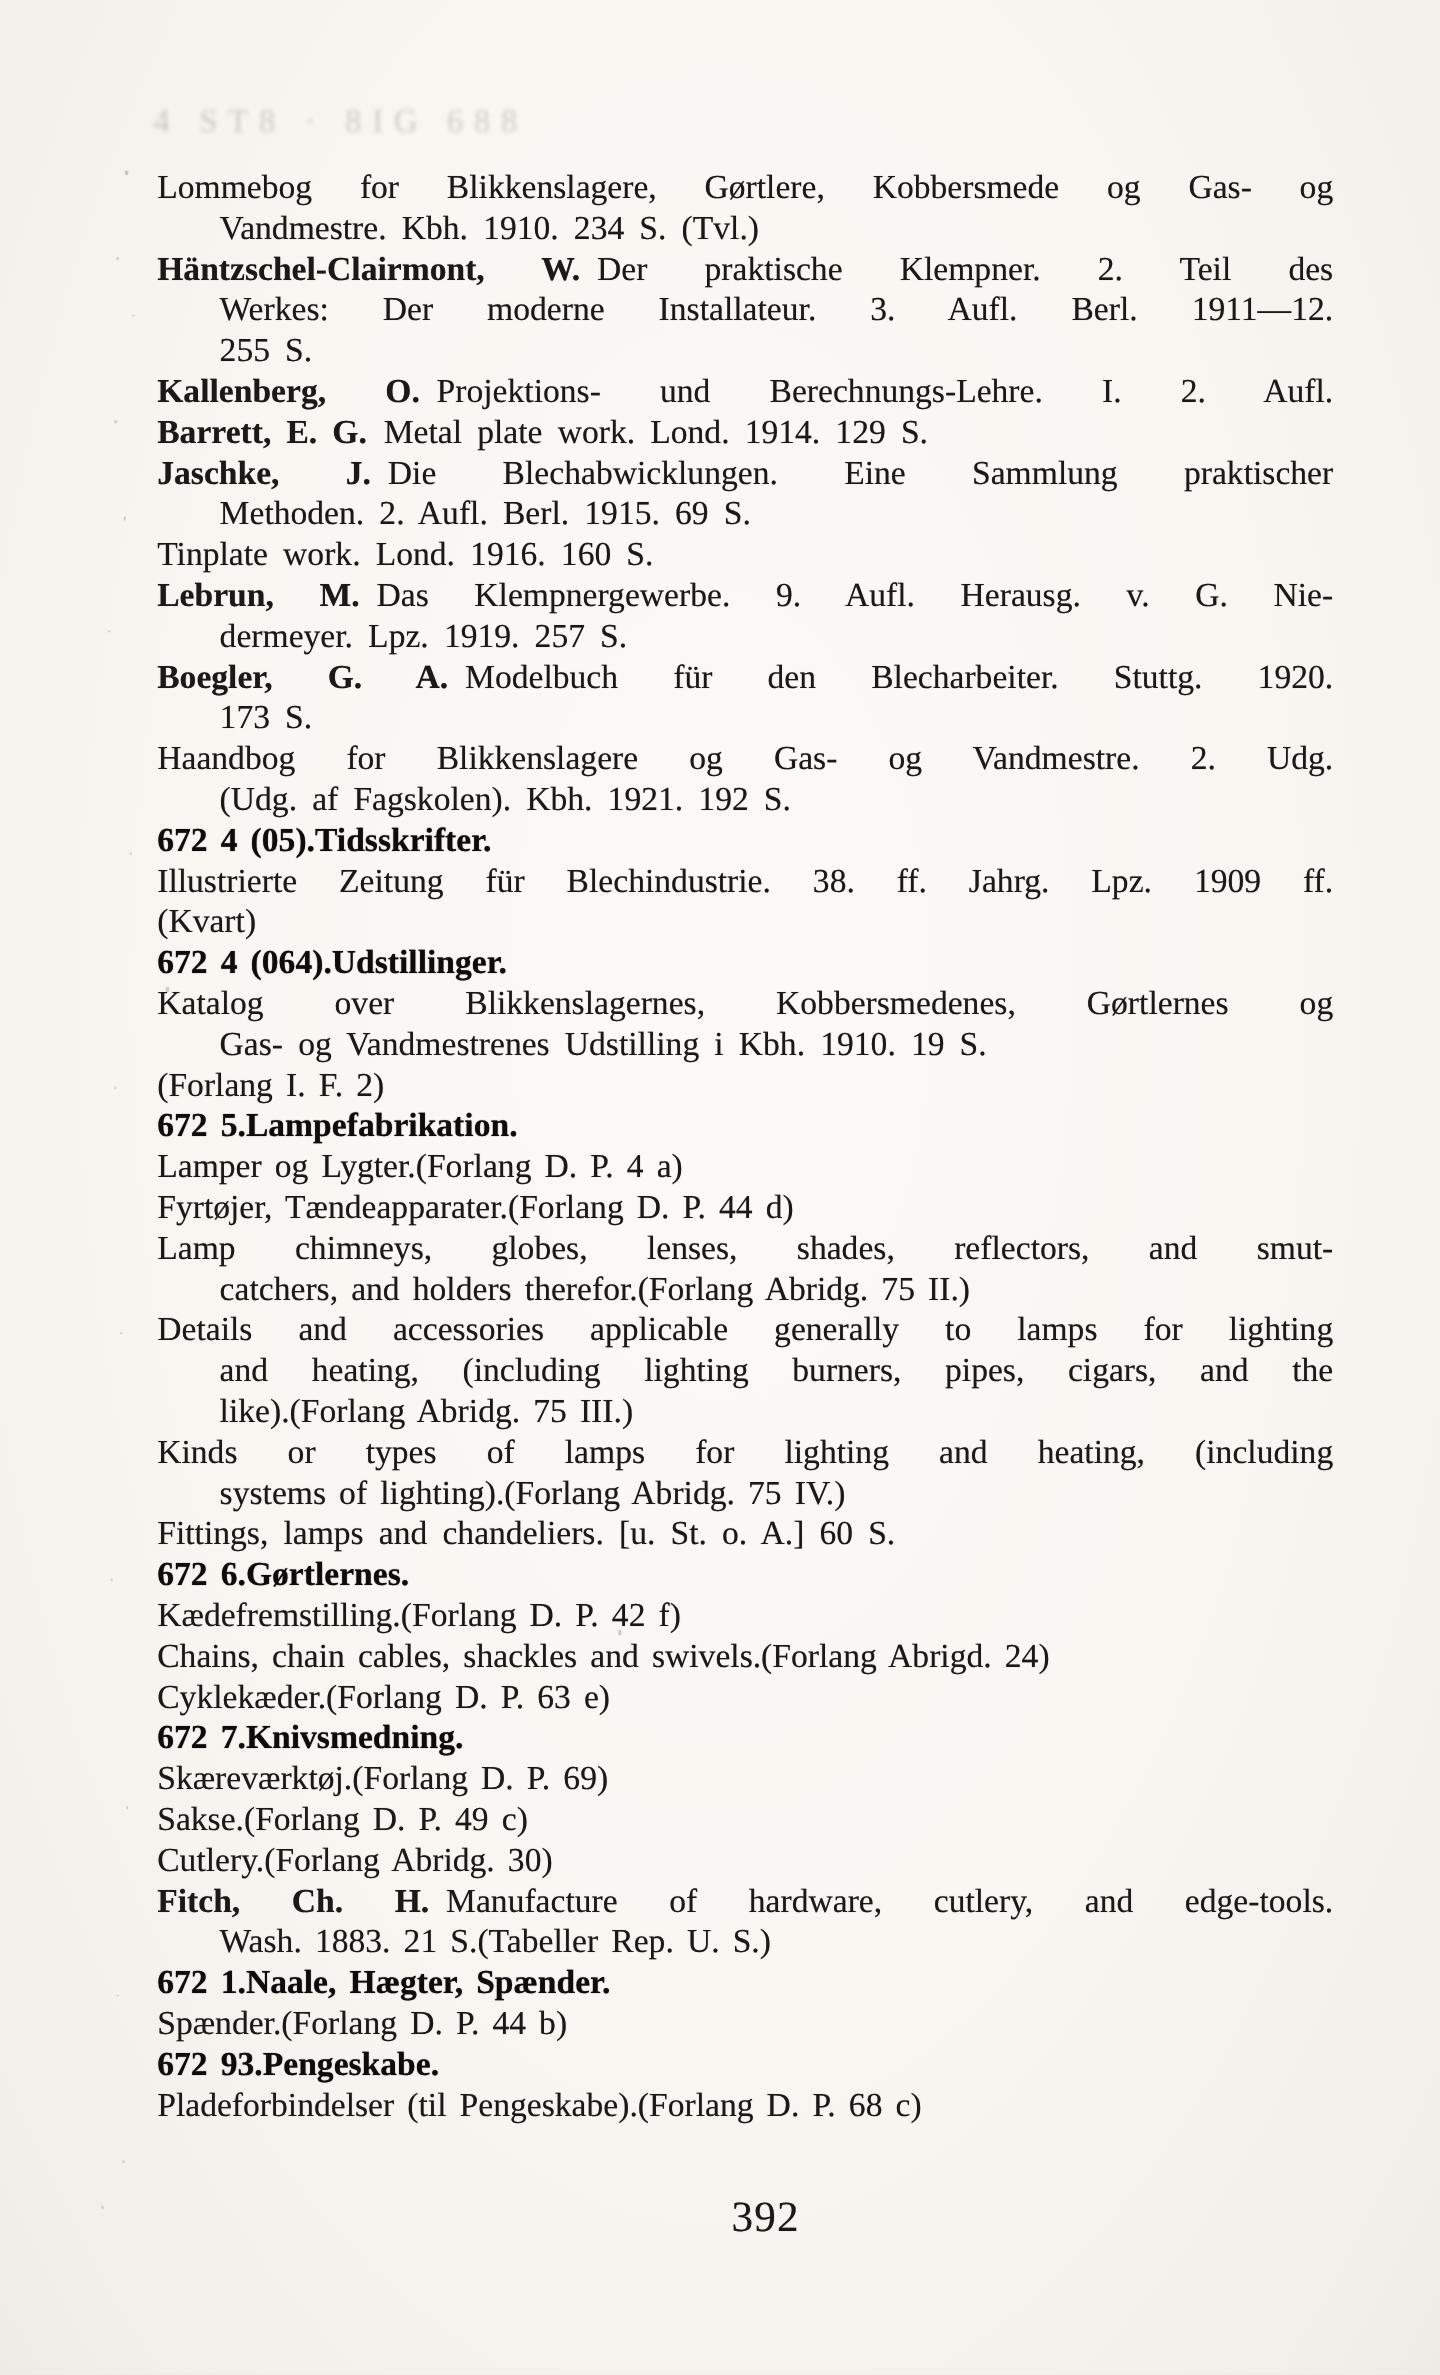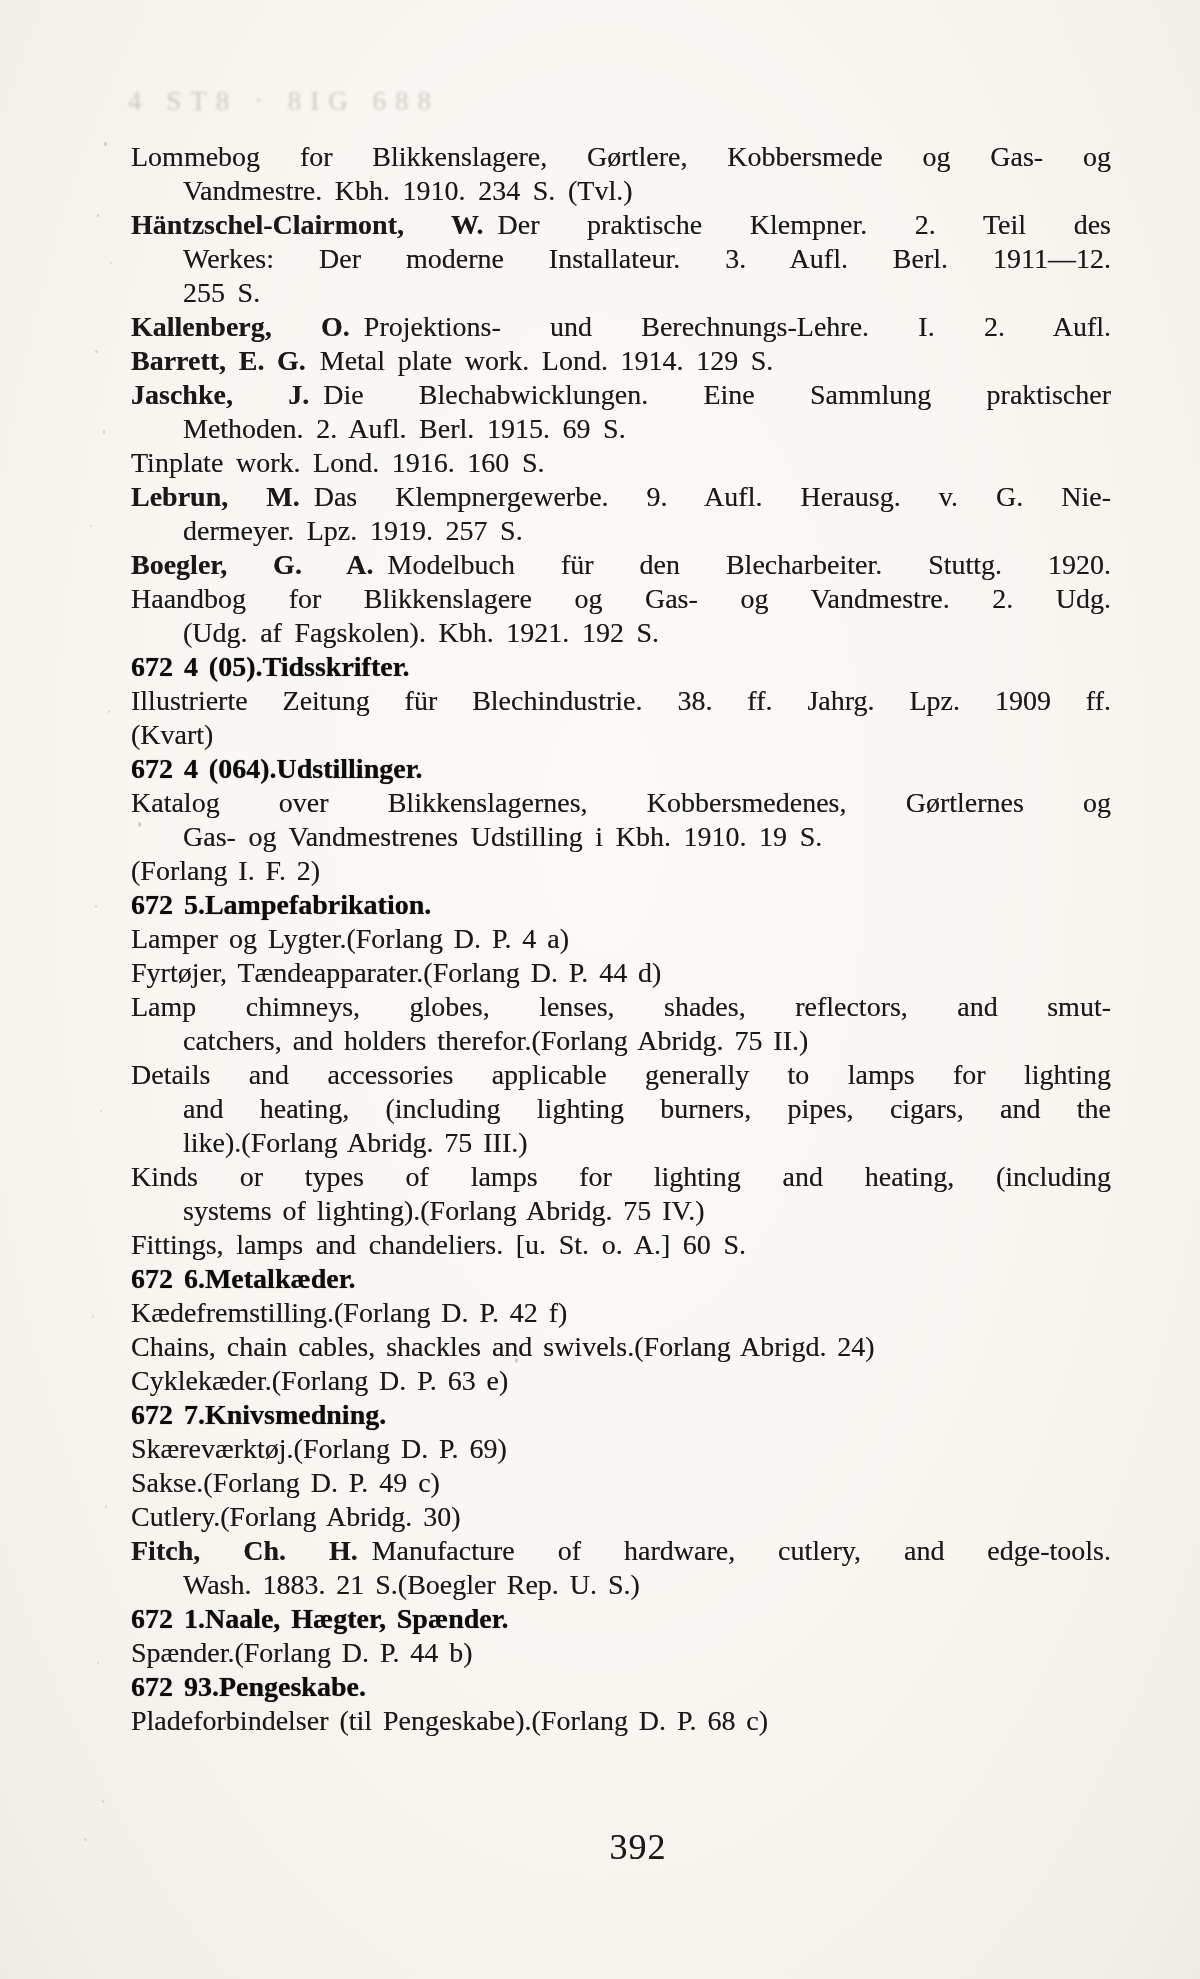--- a/index.html
+++ b/index.html
@@ -55,20 +55,21 @@
       <div class="line ind j"><span class="left">Werkes: Der moderne Installateur. 3. Aufl. Berl. 1911—12.</span></div>
       <div class="line ind"><span class="left">255 S.</span></div>
       <div class="line j"><span class="left"><span class="b">Kallenberg, O.</span> Projektions- und Berechnungs-Lehre. I. 2. Aufl.</span></div>
       <div class="line"><span class="left"><span class="b">Barrett, E. G.</span> Metal plate work.  Lond.  1914.  129 S.</span></div>
       <div class="line j"><span class="left"><span class="b">Jaschke, J.</span> Die Blechabwicklungen. Eine Sammlung praktischer</span></div>
       <div class="line ind"><span class="left">Methoden.  2. Aufl.  Berl.  1915.  69 S.</span></div>
       <div class="line"><span class="left">Tinplate work.  Lond.  1916.  160 S.</span></div>
       <div class="line j"><span class="left"><span class="b">Lebrun, M.</span> Das Klempnergewerbe. 9. Aufl. Herausg. v. G. Nie-</span></div>
       <div class="line ind"><span class="left">dermeyer.  Lpz.  1919.  257 S.</span></div>
       <div class="line j"><span class="left"><span class="b">Boegler, G. A.</span> Modelbuch für den Blecharbeiter. Stuttg. 1920.</span></div>
+      <div class="line ind"><span class="left">173 S.</span></div>
       <div class="line j"><span class="left">Haandbog for Blikkenslagere og Gas- og Vandmestre. 2. Udg.</span></div>
       <div class="line ind"><span class="left">(Udg. af Fagskolen).  Kbh.  1921.  192 S.</span></div>
       <div class="line split hdr">
         <span class="left"><span class="b">672 4 (05).</span></span>
         <span class="right b">Tidsskrifter.</span>
       </div>
       <div class="line j"><span class="left">Illustrierte Zeitung für Blechindustrie. 38. ff. Jahrg. Lpz. 1909 ff.</span></div>
       <div class="line split">
         <span class="left"></span>
         <span class="right">(Kvart)</span>
@@ -107,21 +108,21 @@
         <span class="right">(Forlang Abridg. 75 III.)</span>
       </div>
       <div class="line j"><span class="left">Kinds or types of lamps for lighting and heating, (including</span></div>
       <div class="line ind split">
         <span class="left">systems of lighting).</span>
         <span class="right">(Forlang Abridg. 75 IV.)</span>
       </div>
       <div class="line"><span class="left">Fittings, lamps and chandeliers.  [u. St. o. A.]  60 S.</span></div>
       <div class="line split hdr">
         <span class="left"><span class="b">672 6.</span></span>
-        <span class="right b">Metalkæder.</span>
+        <span class="right b">Gørtlernes.</span>
       </div>
       <div class="line split">
         <span class="left">Kædefremstilling.</span>
         <span class="right">(Forlang D. P. 42 f)</span>
       </div>
       <div class="line split">
         <span class="left">Chains, chain cables, shackles and swivels.</span>
         <span class="right">(Forlang Abrigd. 24)</span>
       </div>
       <div class="line split">
@@ -140,21 +141,21 @@
         <span class="left">Sakse.</span>
         <span class="right">(Forlang D. P. 49 c)</span>
       </div>
       <div class="line split">
         <span class="left">Cutlery.</span>
         <span class="right">(Forlang Abridg. 30)</span>
       </div>
       <div class="line j"><span class="left"><span class="b">Fitch, Ch. H.</span> Manufacture of hardware, cutlery, and edge-tools.</span></div>
       <div class="line ind split">
         <span class="left">Wash.  1883.  21 S.</span>
-        <span class="right">(Boegler Rep. U. S.)</span>
+        <span class="right">(Tabeller Rep. U. S.)</span>
       </div>
       <div class="line split hdr">
         <span class="left"><span class="b">672 1.</span></span>
         <span class="right b">Naale, Hægter, Spænder.</span>
       </div>
       <div class="line split">
         <span class="left">Spænder.</span>
         <span class="right">(Forlang D. P. 44 b)</span>
       </div>
       <div class="line split hdr">

